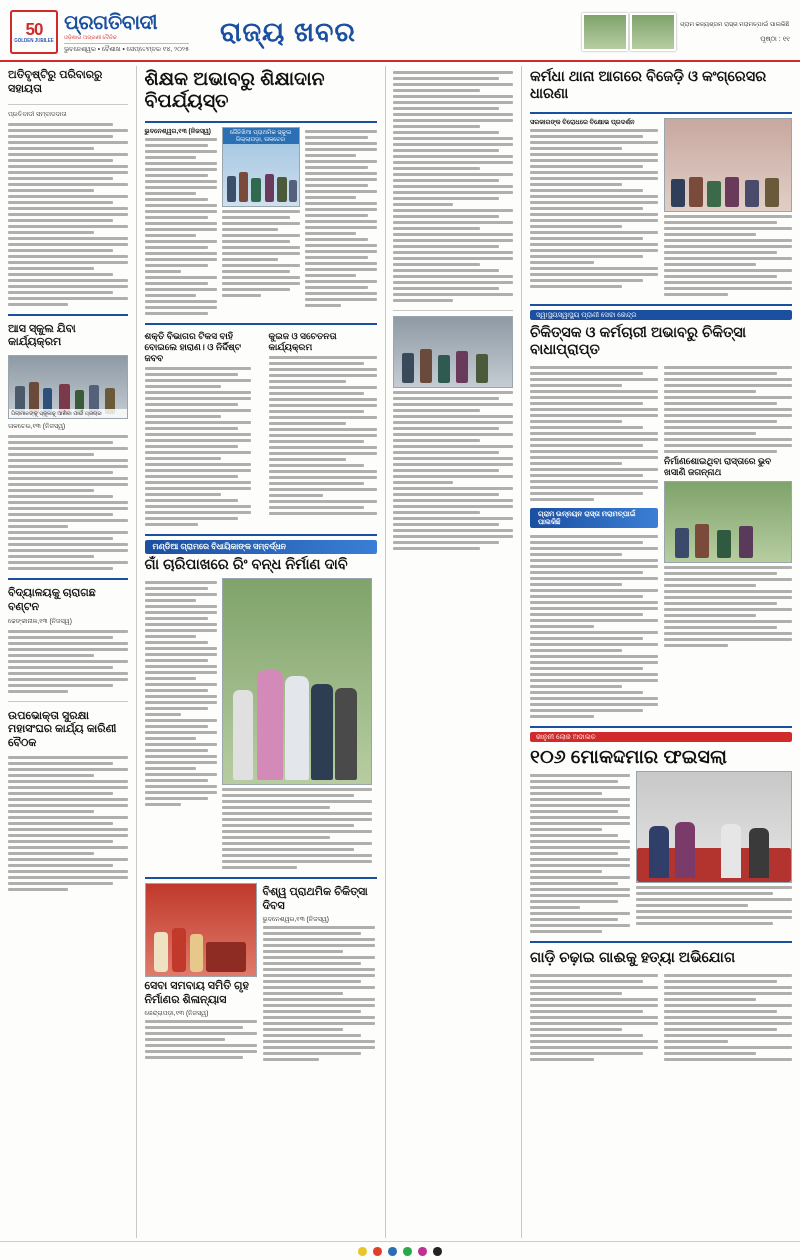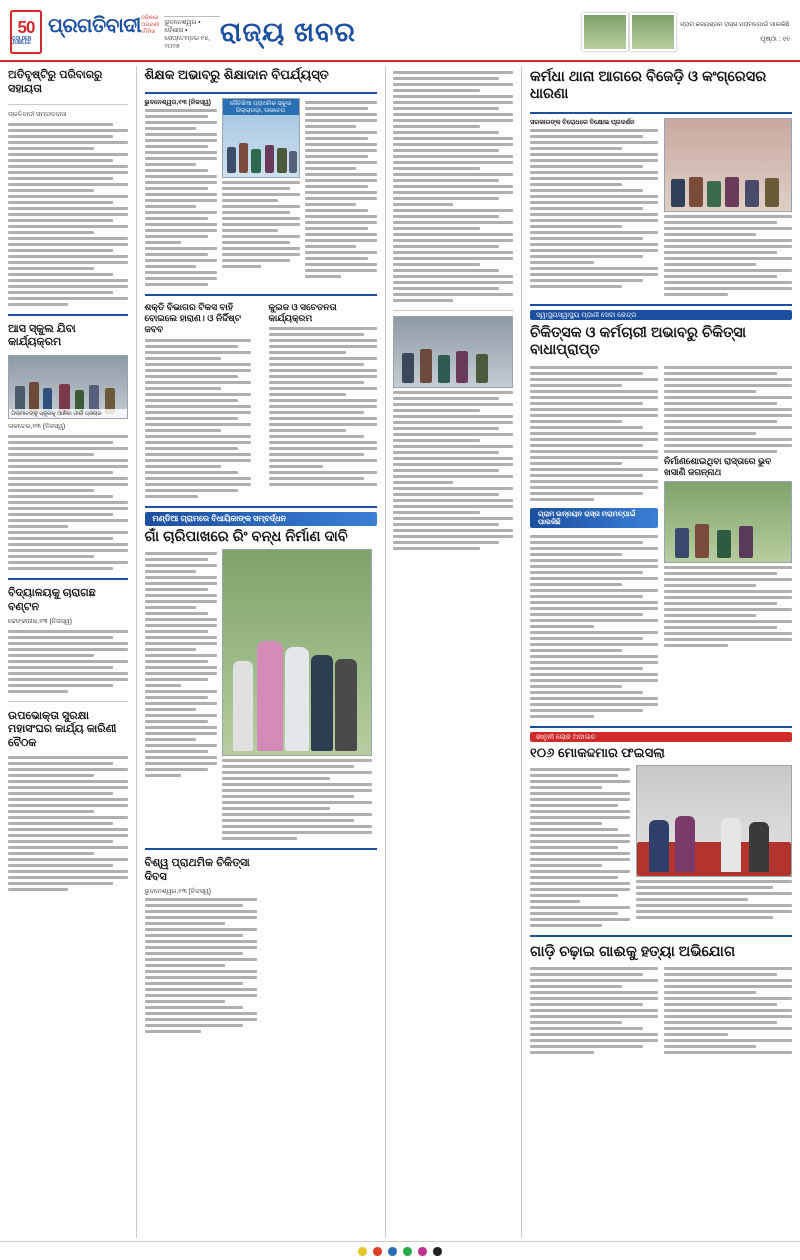--- a/index.html
+++ b/index.html
@@ -5,21 +5,21 @@
   html,body{margin:0;padding:0;background:#ffffff;}
   body{width:800px;height:1260px;font-family:"Liberation Sans",sans-serif;color:#1a1a1a;overflow:hidden;}
   .page{position:relative;width:800px;height:1260px;background:#fdfdfb;}
 
   
   .masthead{display:flex;align-items:center;justify-content:space-between;padding:6px 10px 2px 10px;border-bottom:2px solid #d02a2a;height:62px;box-sizing:border-box;}
   .logo-wrap{display:flex;align-items:center;gap:6px;width:210px;}
   .logo-mark{width:44px;height:40px;border:2px solid #d02a2a;border-radius:3px;display:flex;flex-direction:column;align-items:center;justify-content:center;color:#d02a2a;font-weight:bold;line-height:1;}
   .logo-mark .fifty{font-size:17px;letter-spacing:-1px;}
   .logo-mark .sub{font-size:4.5px;color:#2a56b0;margin-top:1px;}
-  .logo-text{display:flex;flex-direction:row;}
+  .logo-text{display:flex;flex-direction:column;}
   .logo-text .name{font-size:20px;font-weight:bold;color:#1b4fa0;letter-spacing:-.5px;}
   .logo-text .tag{font-size:5.5px;color:#d02a2a;}
   .dateline{font-size:6.5px;color:#333;margin-top:2px;border-top:1px solid #bbb;padding-top:1px;}
   .center-title{flex:1;text-align:left;}
   .center-title .kh{font-size:27px;font-weight:bold;color:#1b4fa0;letter-spacing:1px;}
   .mast-right{display:flex;align-items:center;gap:4px;}
   .mast-photos{display:flex;gap:2px;}
   .mini-photo{width:42px;height:34px;border:2px solid #fff;box-shadow:0 0 2px #999;overflow:hidden;}
   .mast-caption{font-size:6px;color:#222;width:110px;line-height:1.3;}
   .page-no{font-size:7px;color:#333;text-align:right;margin-top:6px;}
@@ -29,21 +29,21 @@
   .col{display:flex;flex-direction:column;}
   .c1{width:128px;}
   .c2{width:232px;}
   .c3{width:128px;}
   .c4{width:132px;}
 
   .vrule{width:1px;background:#c9c9c9;margin:0 2px;}
   .hr{height:1px;background:#c9c9c9;margin:5px 0;}
   .hr2{height:2px;background:#1b4fa0;margin:5px 0 4px 0;}
 
-  .head-lg{font-size:13px;font-weight:bold;color:#111;line-height:1.15;margin:2px 0 4px 0;}
+  .head-lg{font-size:19px;font-weight:bold;color:#111;line-height:1.15;margin:2px 0 4px 0;}
   .head-md{font-size:14.5px;font-weight:bold;color:#111;line-height:1.2;margin:2px 0 4px 0;}
   .head-sm{font-size:11px;font-weight:bold;color:#111;line-height:1.25;margin:2px 0 3px 0;}
   .head-xs{font-size:9px;font-weight:bold;color:#111;line-height:1.25;margin:2px 0 3px 0;}
   .kicker{display:inline-block;font-size:7px;color:#fff;background:#1b4fa0;padding:1px 6px;border-radius:2px;margin-bottom:2px;}
   .kicker-red{background:#d02a2a;}
   .byline{font-size:6.5px;color:#333;margin-bottom:2px;}
   .bullet{font-size:6.5px;color:#111;font-weight:bold;}
   .lines{display:block;}
   .ln{height:3px;background:#6f6f6f;opacity:.55;margin:3px 0;border-radius:1px;}
   .ln.s{width:72%;}
@@ -466,20 +466,39 @@
               <div class="ln"></div>
             <div class="ln"></div>
               <div class="ln xs"></div>
           </div>
         </div>
       </div>
 
       <div class="hr2"></div>
       <div style="display:flex;gap:6px;">
         <div style="width:112px;">
+          <div class="photo red" style="height:92px;">
+            <div class="fig" style="left:8px;width:14px;height:40px;background:#efe2c2;border-radius:4px;"></div>
+            <div class="fig" style="left:26px;width:14px;height:44px;background:#c0392b;border-radius:4px;"></div>
+            <div class="fig" style="left:44px;width:13px;height:38px;background:#e8c88a;border-radius:4px;"></div>
+            <div class="fig" style="left:60px;width:40px;height:30px;background:#8e2b22;border-radius:3px;"></div>
+          </div>
+          <div class="head-sm">ସେବା ସମବାୟ ସମିତି ଗୃହ ନିର୍ମାଣର ଶିଳାନ୍ୟାସ</div>
+          <div class="byline">କେନ୍ଦ୍ରାପଡ଼ା,୧୩ (ନିଜସ୍ୱ)</div>
+          <div class="lines">
+            <div class="ln"></div>
+              <div class="ln m"></div>
+              <div class="ln"></div>
+              <div class="ln s"></div>
+            <div class="ln"></div>
+              <div class="ln"></div>
+              <div class="ln m"></div>
+          </div>
+        </div>
+        <div style="width:112px;">
           <div class="head-sm">ବିଶ୍ୱ ପ୍ରାଥମିକ ଚିକିତ୍ସା ଦିବସ</div>
           <div class="byline">ଭୁବନେଶ୍ୱର,୧୩ (ନିଜସ୍ୱ)</div>
           <div class="lines">
             <div class="ln"></div>
               <div class="ln m"></div>
               <div class="ln"></div>
               <div class="ln"></div>
             <div class="ln s"></div>
               <div class="ln"></div>
               <div class="ln m"></div>

